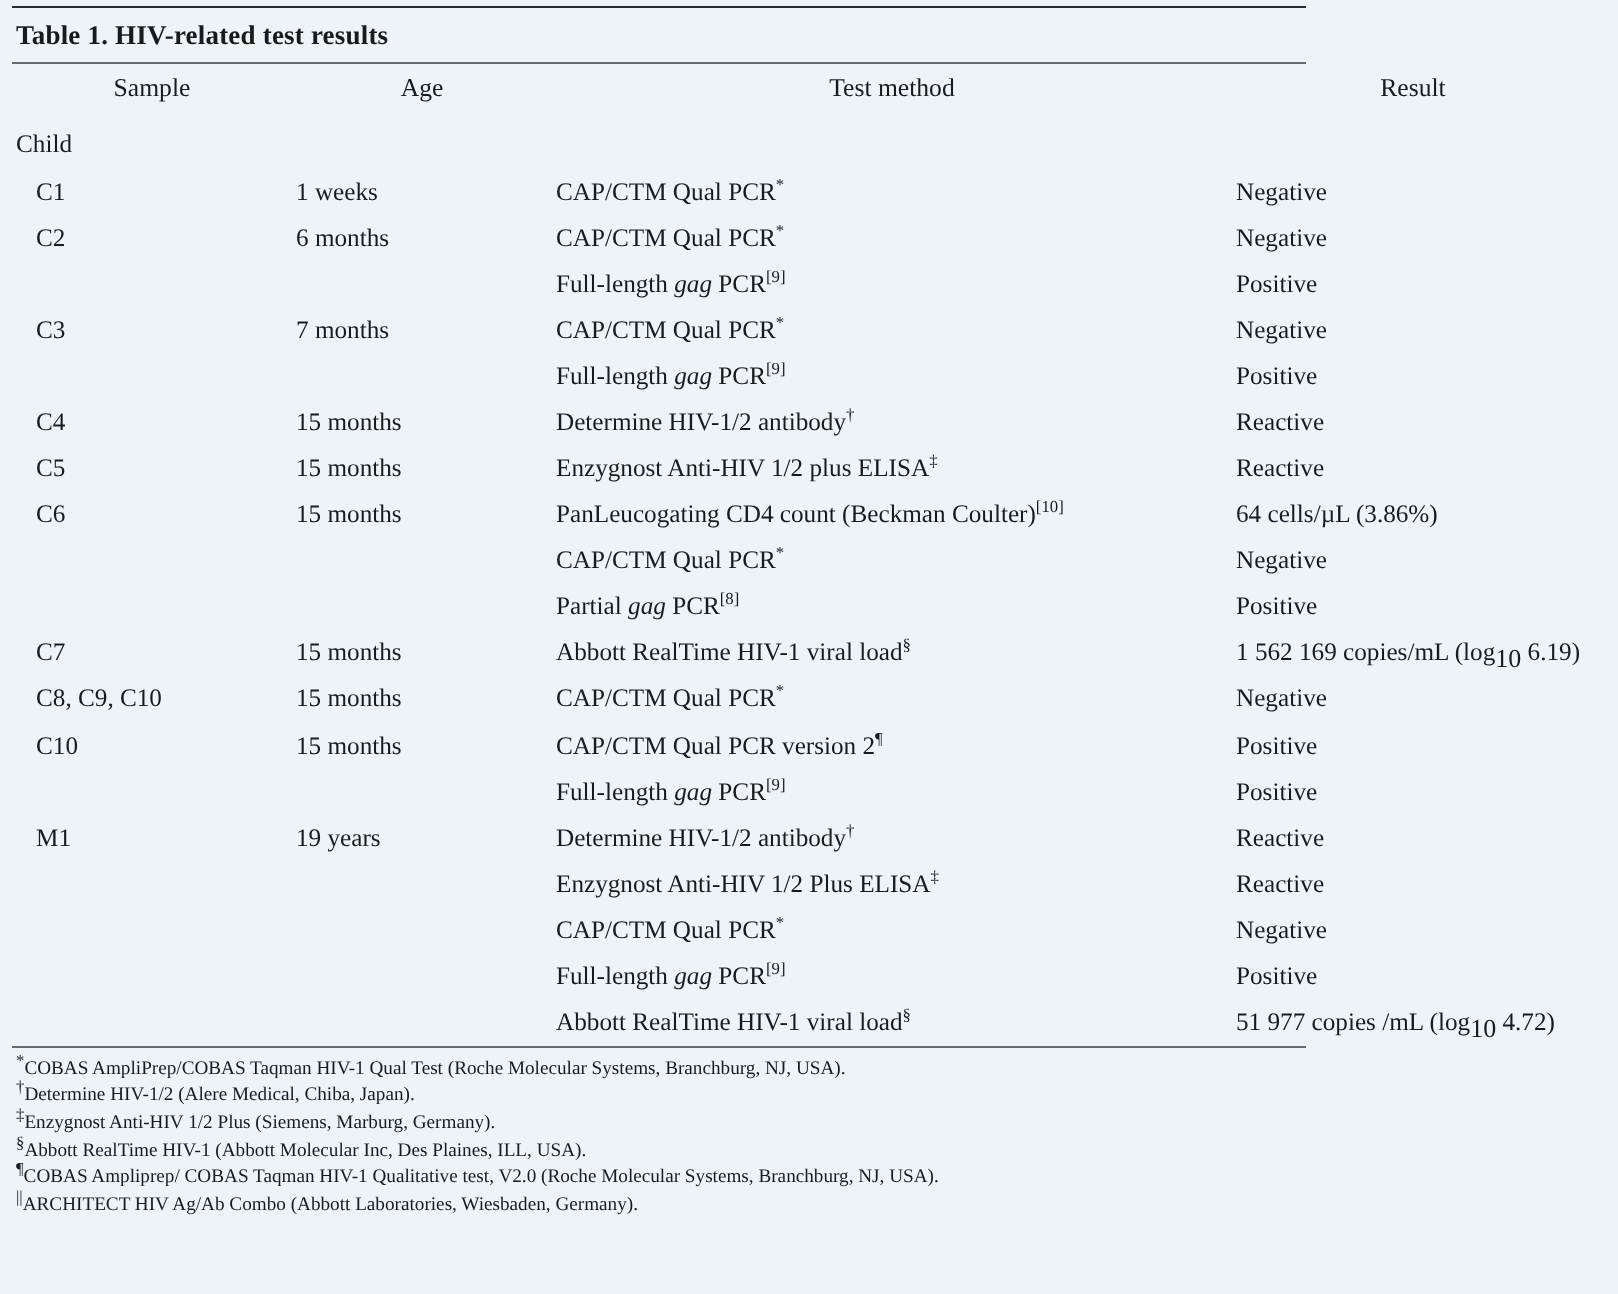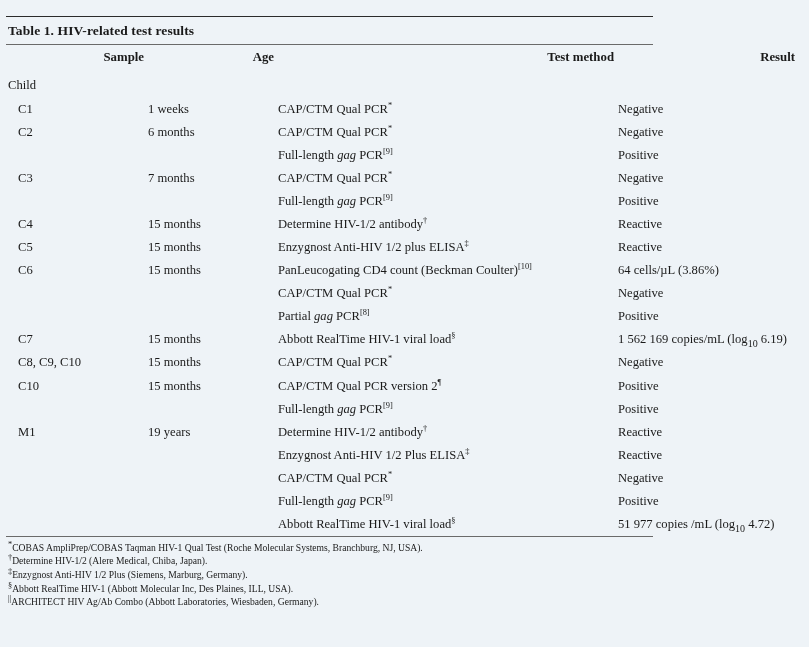--- a/index.html
+++ b/index.html
@@ -12,21 +12,21 @@
     background: #eef3f7;
     font-family: "Liberation Serif", serif;
     color: #1a1a1a;
     overflow: hidden;
   }
   .table-wrap {
     position: relative;
     width: 659px;
     height: 647px;
     box-sizing: border-box;
-    padding: 16px 6px;
+    padding: 3px 6px;
     background: #eef3f7;
   }
   .rule {
     height: 1px;
     background: #2b2b2b;
     width: 100%;
   }
   .rule.thin {
     height: 1px;
     background: #6a6a6a;
@@ -37,22 +37,22 @@
     padding: 6px 2px 5px 2px;
     letter-spacing: 0.1px;
   }
   table {
     border-collapse: collapse;
     width: 100%;
     table-layout: fixed;
     font-size: 12.6px;
   }
   th {
-    text-align: right;
-    font-weight: bold;
+    text-align: center;
+    font-weight: normal;
     font-size: 12.8px;
     padding: 5px 2px 5px 2px;
     vertical-align: bottom;
   }
   td {
     padding: 4.1px 2px 4.1px 2px;
     vertical-align: top;
     line-height: 1.18;
   }
   col.c-sample { width: 140px; }
@@ -67,21 +67,21 @@
   .indent {
     padding-left: 12px;
     margin-top: 10px;
   }
   sup {
     font-size: 8.4px;
     vertical-align: super;
     line-height: 0;
   }
   sub {
-    font-size: 10px;
+    font-size: 13px;
     vertical-align: sub;
     line-height: 0;
   }
   i {
     font-style: italic;
   }
   .footnotes {
     font-size: 9.6px;
     line-height: 1.42;
     padding: 4px 2px 2px 2px;
@@ -237,16 +237,17 @@
       </tbody>
   </table>
 
   <div class="rule thin" id="bottom-rule"></div>
 
   <div class="footnotes" id="footnotes">
       <div><sup>*</sup>COBAS AmpliPrep/COBAS Taqman HIV-1 Qual Test (Roche Molecular Systems, Branchburg, NJ, USA).</div>
       <div><sup>†</sup>Determine HIV-1/2 (Alere Medical, Chiba, Japan).</div>
       <div><sup>‡</sup>Enzygnost Anti-HIV 1/2 Plus (Siemens, Marburg, Germany).</div>
       <div><sup>§</sup>Abbott RealTime HIV-1 (Abbott Molecular Inc, Des Plaines, ILL, USA).</div>
+      <div><sup>¶</sup>COBAS Ampliprep/ COBAS Taqman HIV-1 Qualitative test, V2.0 (Roche Molecular Systems, Branchburg, NJ, USA).</div>
       <div><sup>||</sup>ARCHITECT HIV Ag/Ab Combo (Abbott Laboratories, Wiesbaden, Germany).</div>
     </div>
 
 </div>
 
 </body></html>

